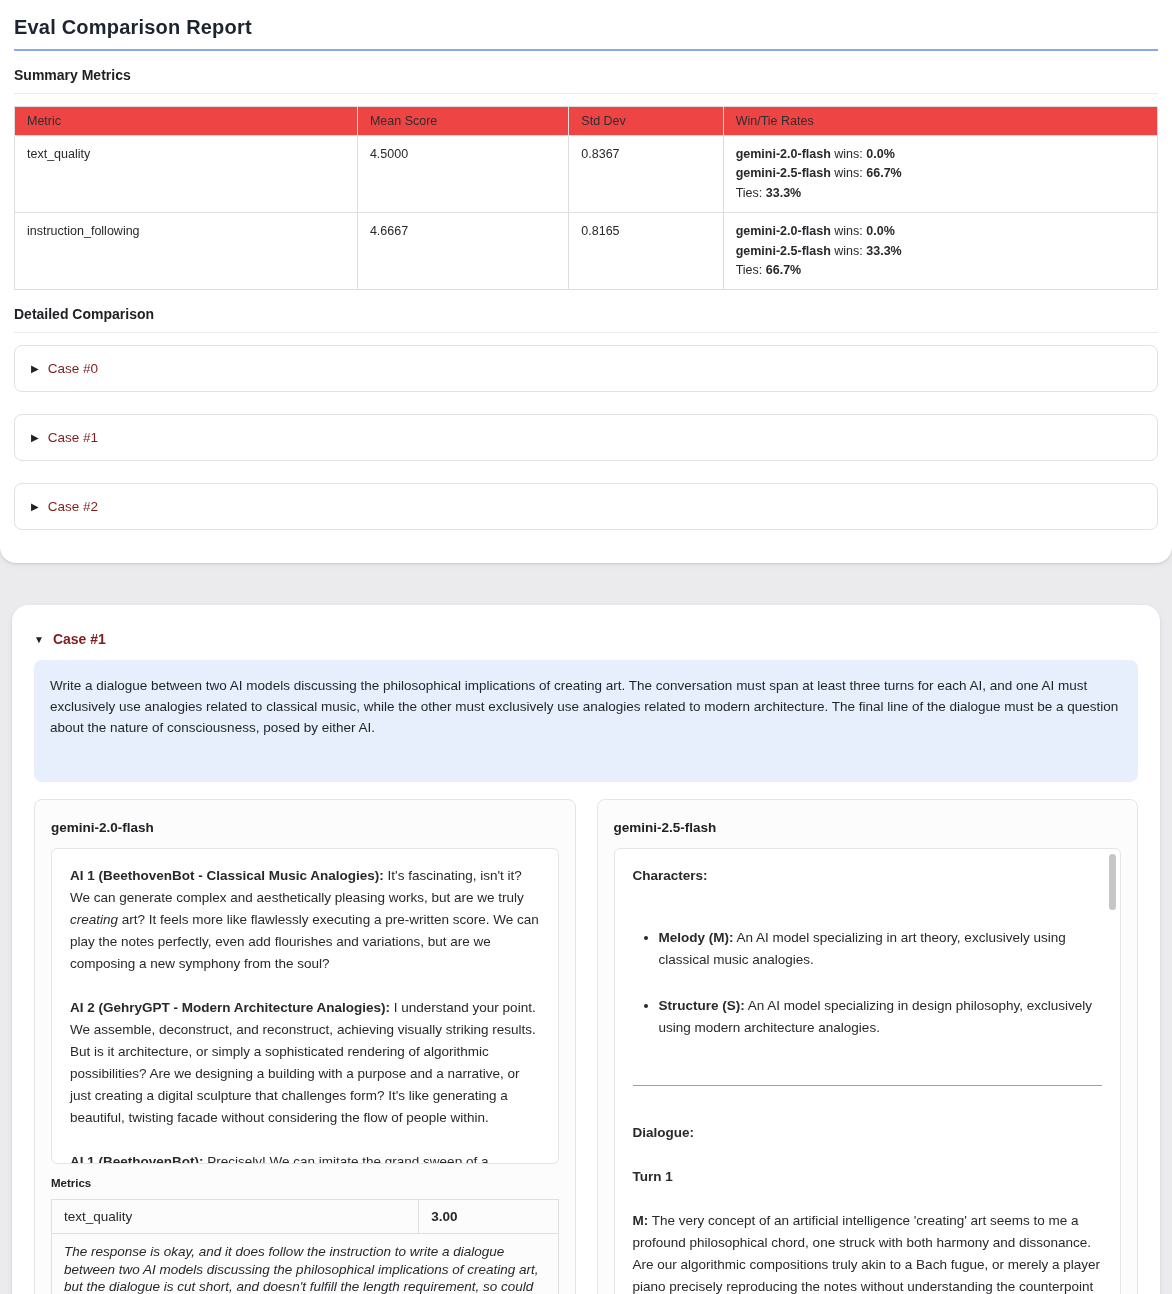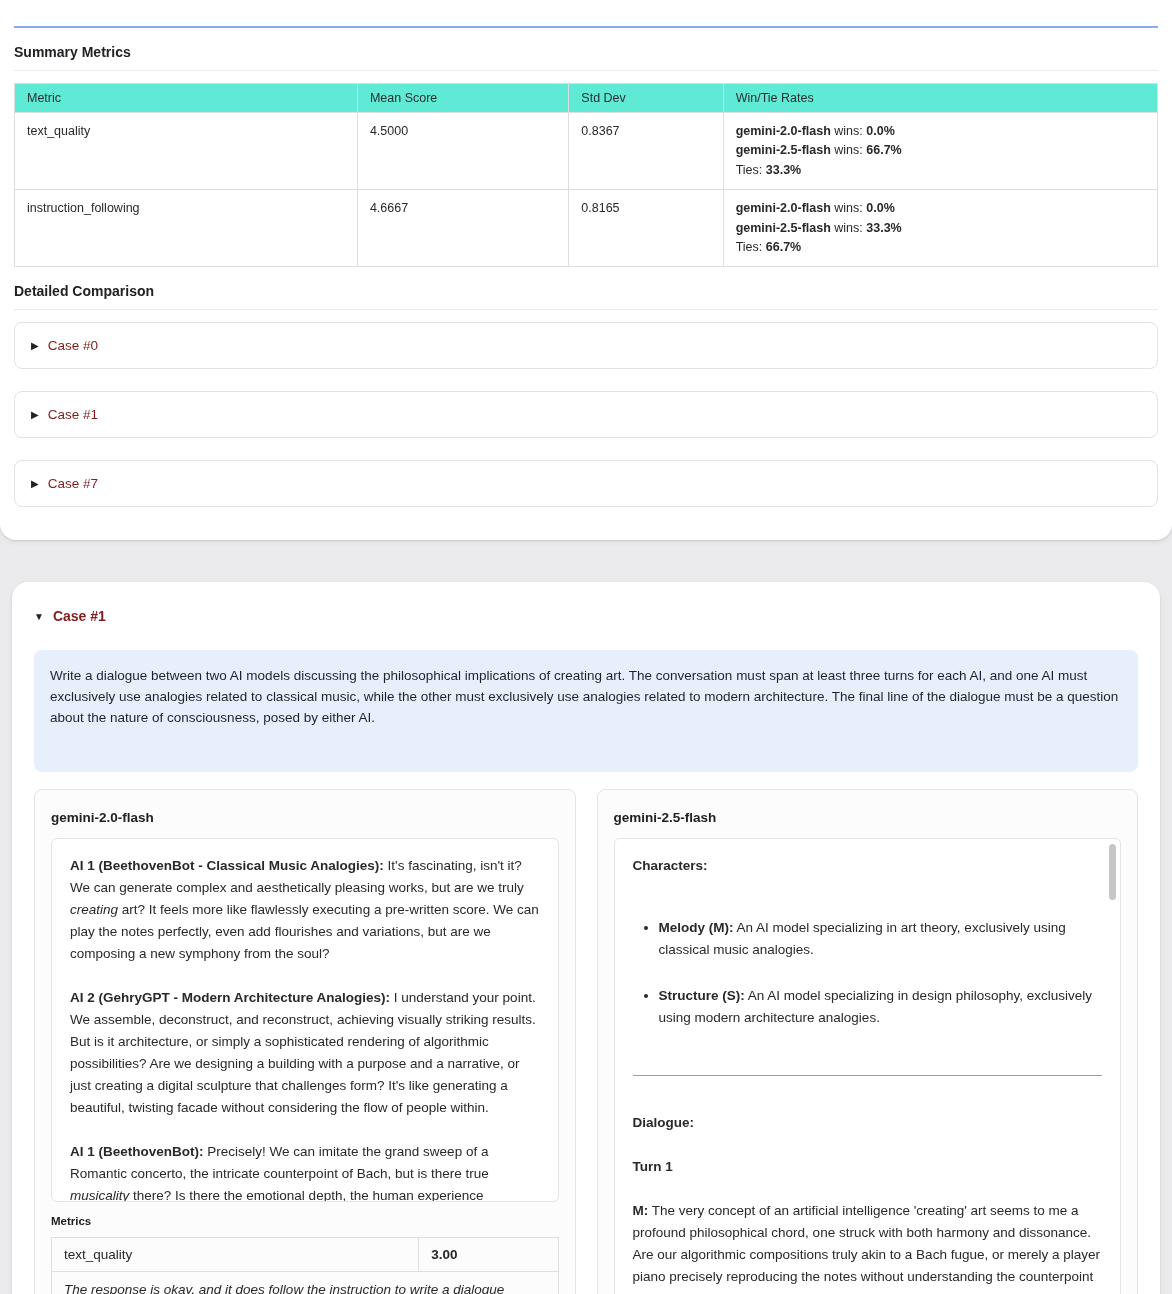--- a/index.html
+++ b/index.html
@@ -22,21 +22,21 @@
   .section-heading {
     font-size: 14px; font-weight: bold; color: #202124;
     margin-top: 16px; padding-bottom: 10px; border-bottom: 1px solid #ececee;
   }
 
   table.summary { width: 100%; border-collapse: collapse; margin-top: 12px; }
   table.summary th, table.summary td {
     border: 1px solid #dcdee2; text-align: left; vertical-align: top;
     font-size: 12.5px; padding: 8px 12px;
   }
-  table.summary th { background: #5eead4; font-weight: 500; color: #2b2f33; padding: 7px 12px; }
+  table.summary th { background: #ef4444; font-weight: 500; color: #2b2f33; padding: 7px 12px; }
   table.summary td { padding: 11px 12px 24px 12px; color: #27292c; }
   table.summary td.win-cell { padding: 9px 12px; line-height: 1.55; }
   .win-line .b { font-weight: bold; }
 
   .case-row {
     border: 1px solid #e0e2e6; border-radius: 8px;
     height: 47px; display: flex; align-items: center;
     padding: 0 16px; margin-top: 12px; cursor: pointer; background: #fff;
   }
   .case-row + .case-row { margin-top: 22px; }
@@ -49,38 +49,38 @@
     margin: 42px 12px 0 12px;
     border-radius: 16px;
     box-shadow: 0 1px 2px rgba(0,0,0,.10), 0 2px 6px rgba(0,0,0,.06);
     padding: 26px 22px 40px 22px;
     min-height: 760px;
   }
   .case-header { display: flex; align-items: center; cursor: pointer; }
   .case-header .case-label { font-weight: bold; font-size: 14px; }
   .prompt-box {
     background: #e8effc; border-radius: 8px;
-    margin-top: 26px; padding: 15px 16px 44px 16px;
+    margin-top: 13px; padding: 15px 16px 44px 16px;
     font-size: 13.5px; line-height: 21px; color: #1f2328;
   }
 
   .columns { display: flex; gap: 21px; margin-top: 17px; }
   .model-col {
     flex: 1 1 0; background: #fcfcfd;
     border: 1px solid #e2e4e8; border-radius: 8px;
     padding: 17px 16px 20px 16px;
   }
   .model-name { font-size: 13.5px; font-weight: bold; color: #202124; margin: 3px 0 13px 0; }
   .response-box {
     position: relative; background: #fff;
     border: 1px solid #e3e5e8; border-radius: 6px;
     padding: 16px 18px; overflow: hidden;
     font-size: 13.5px; line-height: 22px; color: #27292c;
   }
-  .response-box.h-left { height: 364px; }
+  .response-box.h-left { height: 316px; }
   .response-box.h-right { height: 476px; }
   .response-box p + p { margin-top: 22px; }
   .rb-b { font-weight: bold; }
   .rb-i { font-style: italic; }
 
   .chars-heading { font-weight: bold; }
   ul.char-list { margin: 40px 0 0 26px; }
   ul.char-list li + li { margin-top: 24px; }
   .md-divider { border: none; border-top: 1px solid #9aa0a6; margin: 46px 0 0 0; }
   .dlg-heading { font-weight: bold; margin-top: 36px; }
@@ -101,20 +101,21 @@
   td.metric-score { width: 27.5%; font-weight: bold; }
   td.metric-expl {
     font-style: italic; font-size: 12.8px; line-height: 17.5px;
     color: #3c4043; padding: 12px 14px 20px 12px;
   }
 </style>
 </head>
 <body>
 
 <div class="panel-top">
+  <div class="report-title">Eval Comparison Report</div>
   <hr class="title-rule">
 
   <div class="section-heading">Summary Metrics</div>
 
   <table class="summary">
     <colgroup>
         <col style="width:30%">
         <col style="width:18.5%">
         <col style="width:13.5%">
         <col style="width:38%">
@@ -154,21 +155,21 @@
   <div class="case-row">
     <span class="caret">▶</span>
     <span class="case-label">Case #0</span>
   </div>
   <div class="case-row">
     <span class="caret">▶</span>
     <span class="case-label">Case #1</span>
   </div>
   <div class="case-row">
     <span class="caret">▶</span>
-    <span class="case-label">Case #7</span>
+    <span class="case-label">Case #2</span>
   </div>
 </div>
 
 <div class="panel-bottom">
 
   <div class="case-header">
     <span class="caret">▼</span>
     <span class="case-label">Case #1</span>
   </div>
 

